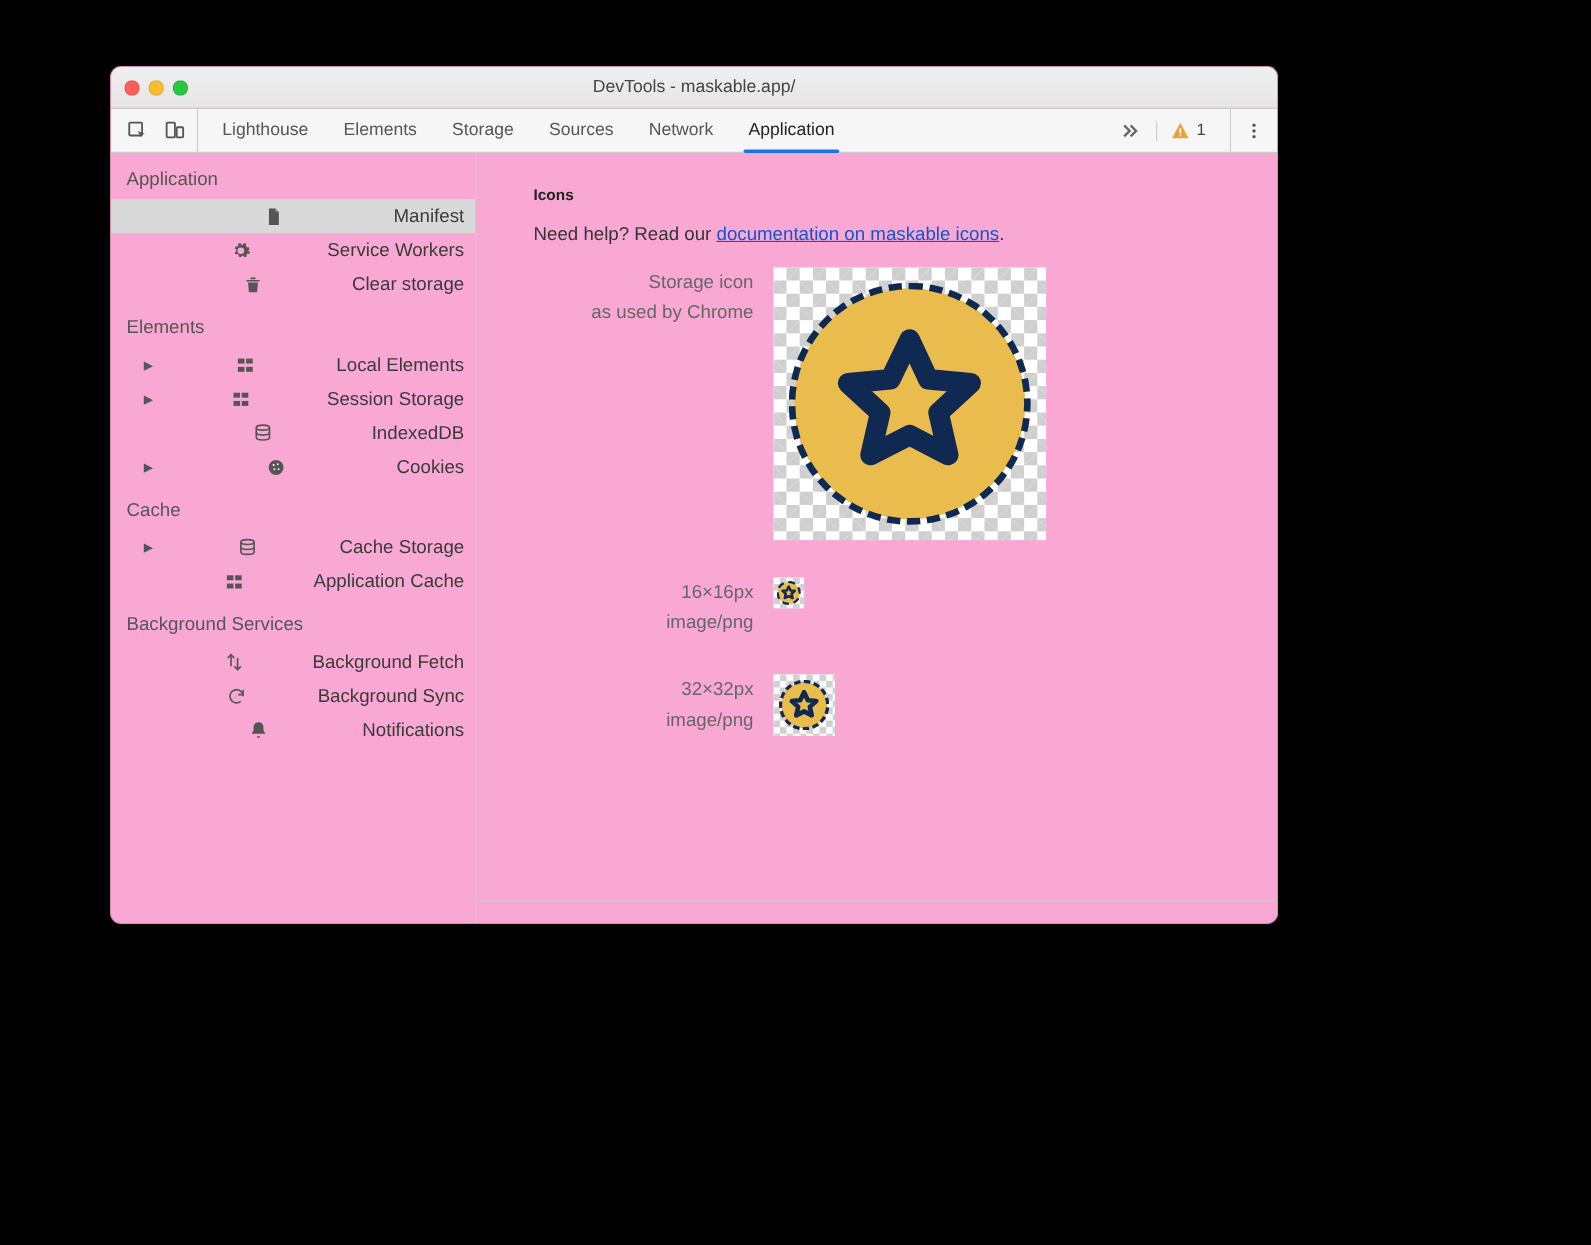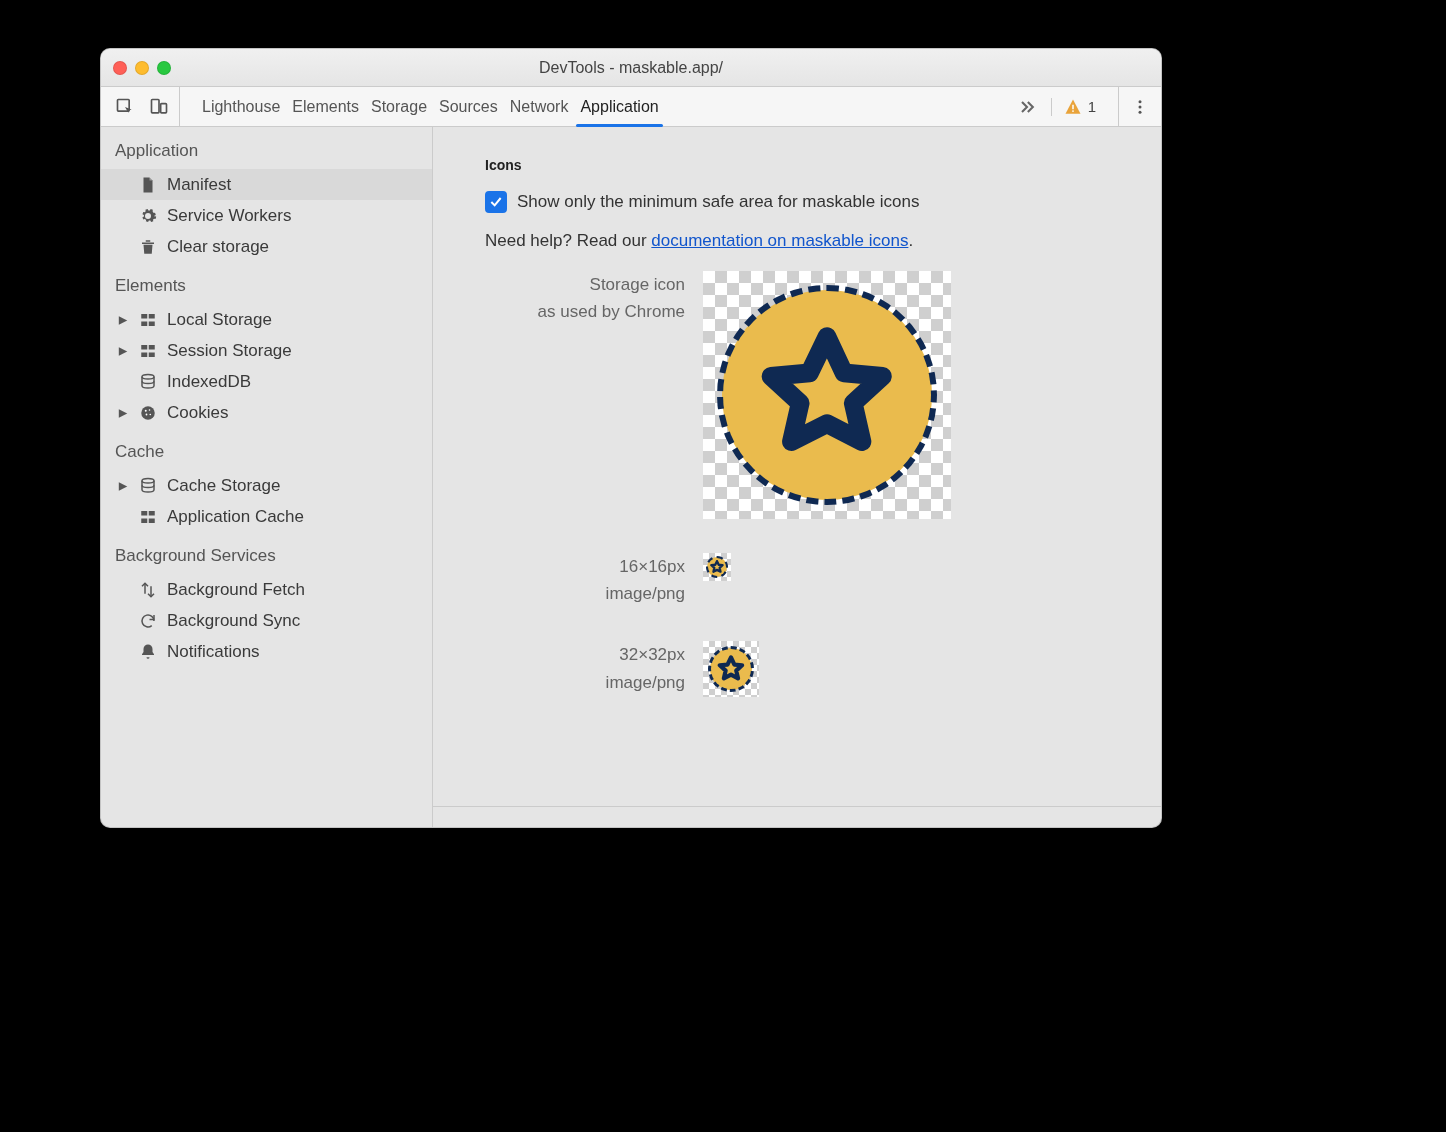--- a/index.html
+++ b/index.html
@@ -22,24 +22,24 @@
     font-family: -apple-system, BlinkMacSystemFont, "Helvetica Neue", Arial, sans-serif;
     font-size: 15px;
     color: var(--text);
     -webkit-font-smoothing: antialiased;
   }
 
   
   .window {
     position: absolute;
     left: 100px;
-    top: 48px;
+    top: 60px;
     width: 1062px;
     height: 780px;
-    background: #e5e5e5;
+    background: #f9a8d4;
     border-radius: 10px;
     box-shadow: 0 30px 60px rgba(0,0,0,.45);
     overflow: hidden;
     display: flex;
     flex-direction: column;
     border: 1px solid rgba(0,0,0,.15);
   }
   .titlebar {
     height: 38px;
     background: linear-gradient(#f0f0f0, #e5e5e5);
@@ -80,21 +80,21 @@
     align-items: center;
     gap: 14px;
     padding: 0 10px;
     border-right: 1px solid var(--border);
   }
   .tb-icon {
     width: 20px; height: 20px;
     color: #555;
     display: inline-flex; align-items: center; justify-content: center;
   }
-  .tabs { display: flex; align-items: stretch; gap: 12px; padding: 0 22px; }
+  .tabs { display: flex; align-items: stretch; gap: 32px; padding: 0 22px; }
   .tab {
     display: flex; align-items: center;
     color: #555;
     font-size: 16px;
     cursor: pointer;
     position: relative;
   }
   .tab.active { color: #222; }
   .tab.active::after {
     content: "";
@@ -129,21 +129,21 @@
     gap: 10px;
     padding: 5px 10px 5px 14px;
     cursor: pointer;
     font-size: 17px;
     color: #3a3a3a;
   }
   .tree-item.selected { background: var(--selected); }
   .tree-item .disclosure { width:12px; display:inline-flex; justify-content:center; color:#555; }
   .tree-item .disclosure.hidden { visibility:hidden; }
   .tree-item .ic { width:18px; height:18px; flex:0 0 18px; color:#555; display:inline-flex; align-items:center; justify-content:center; }
-  .tree-item.child { padding-left: 16px; }
+  .tree-item.child { padding-left: 28px; justify-content: space-between; }
 
   
   .main { flex:1; overflow:auto; }
   .inner-scroll { padding: 30px 44px 0 52px; height: 680px; border-bottom: 1px solid var(--border); }
   .section-heading { font-weight: 700; font-size: 14px; margin-bottom: 18px; color:#222; }
   .check-row { display:flex; align-items:center; gap:10px; margin-bottom: 18px; font-size:17px; }
   .cbox {
     width: 22px; height: 22px;
     border: 2px solid var(--accent);
     border-radius: 4px;
@@ -275,21 +275,21 @@
         <div class="tree-item child">
           <span class="disclosure">▸</span>
           <span class="ic">
             <svg viewBox="0 0 24 24" fill="currentColor">
               <rect x="3" y="4" width="8" height="6"></rect>
               <rect x="13" y="4" width="8" height="6"></rect>
               <rect x="3" y="14" width="8" height="6"></rect>
               <rect x="13" y="14" width="8" height="6"></rect>
             </svg>
           </span>
-          <span>Local Storage</span>
+          <span>Local Elements</span>
         </div>
         <div class="tree-item child">
           <span class="disclosure">▸</span>
           <span class="ic">
             <svg viewBox="0 0 24 24" fill="currentColor">
               <rect x="3" y="4" width="8" height="6"></rect>
               <rect x="13" y="4" width="8" height="6"></rect>
               <rect x="3" y="14" width="8" height="6"></rect>
               <rect x="13" y="14" width="8" height="6"></rect>
             </svg>
@@ -375,28 +375,20 @@
             </svg>
           </span>
           <span>Notifications</span>
         </div>
       </div>
 
     <div class="main">
       <div class="inner-scroll">
         <div class="section-heading">Icons</div>
 
-        <div class="check-row">
-          <span class="cbox">
-            <svg viewBox="0 0 24 24">
-                <path d="M5 12l5 5 9-11"></path>
-              </svg>
-          </span>
-          <span>Show only the minimum safe area for maskable icons</span>
-        </div>
 
         <div class="help-row">
           <span>Need help? Read our </span><a href="#">documentation on maskable icons</a><span>.</span>
         </div>
 
         <div class="icon-grid">
 
           <div class="label-col">
             <div>Storage icon</div>
             <div>as used by Chrome</div>

